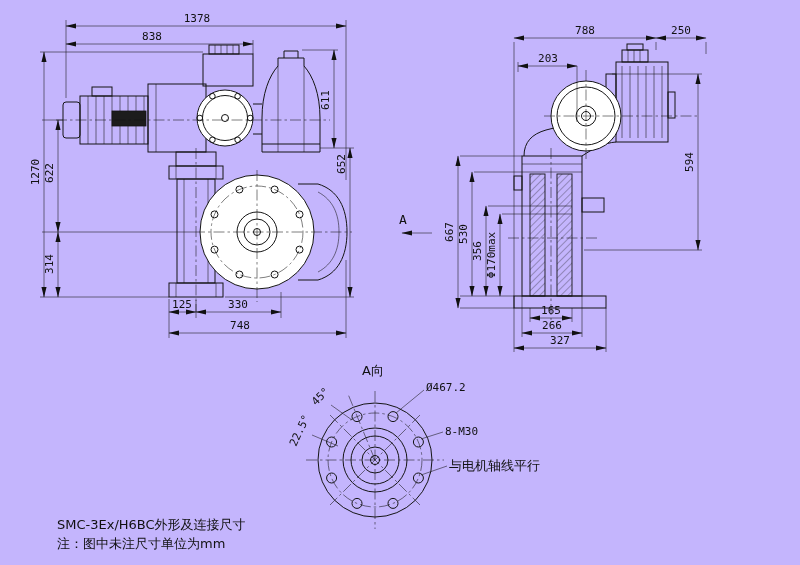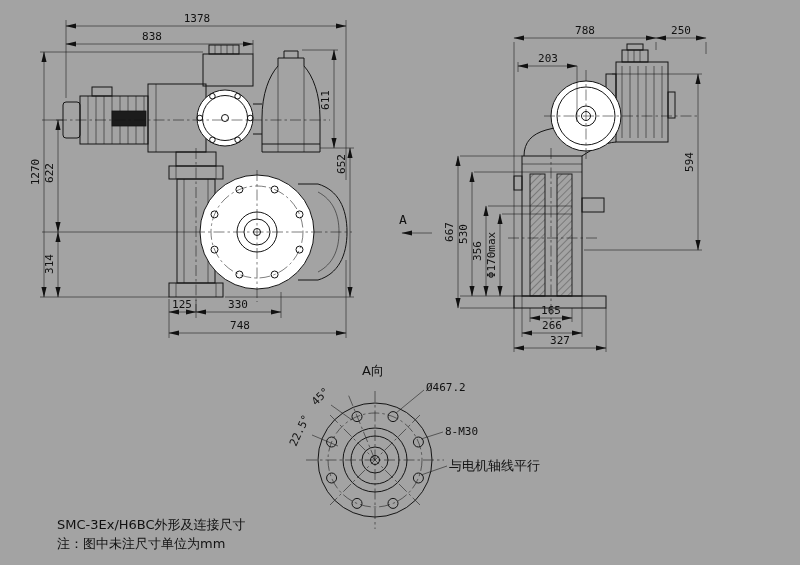--- a/index.html
+++ b/index.html
@@ -1,16 +1,16 @@
 <!DOCTYPE html>
 <html><head>
 <meta charset="utf-8">
 <style>
   html,body{margin:0;padding:0;background:#ffffff;}
-  .page{width:800px;height:565px;background:#a3a3a3;position:relative;overflow:hidden;}
+  .page{width:800px;height:565px;background:#c4b5fd;position:relative;overflow:hidden;}
   svg{display:block;}
   .ol{stroke:#151515;fill:none;stroke-width:1;}
   .olf{stroke:#151515;fill:#ffffff;stroke-width:1;}
   .dark{fill:#1c1c1c;stroke:#151515;stroke-width:0.8;}
   .thin{stroke:#151515;fill:none;stroke-width:0.55;}
   .cl{stroke:#151515;fill:none;stroke-width:0.55;stroke-dasharray:11 3 2.5 3;}
   .dim{stroke:#151515;fill:none;stroke-width:0.55;}
   .hatchrect{fill:url(#hatch);stroke:#151515;stroke-width:0.9;}
   text.d{font:11px "DejaVu Sans Mono", monospace;fill:#111;}
   text.cn{font:13px "DejaVu Sans", sans-serif;fill:#111;}

